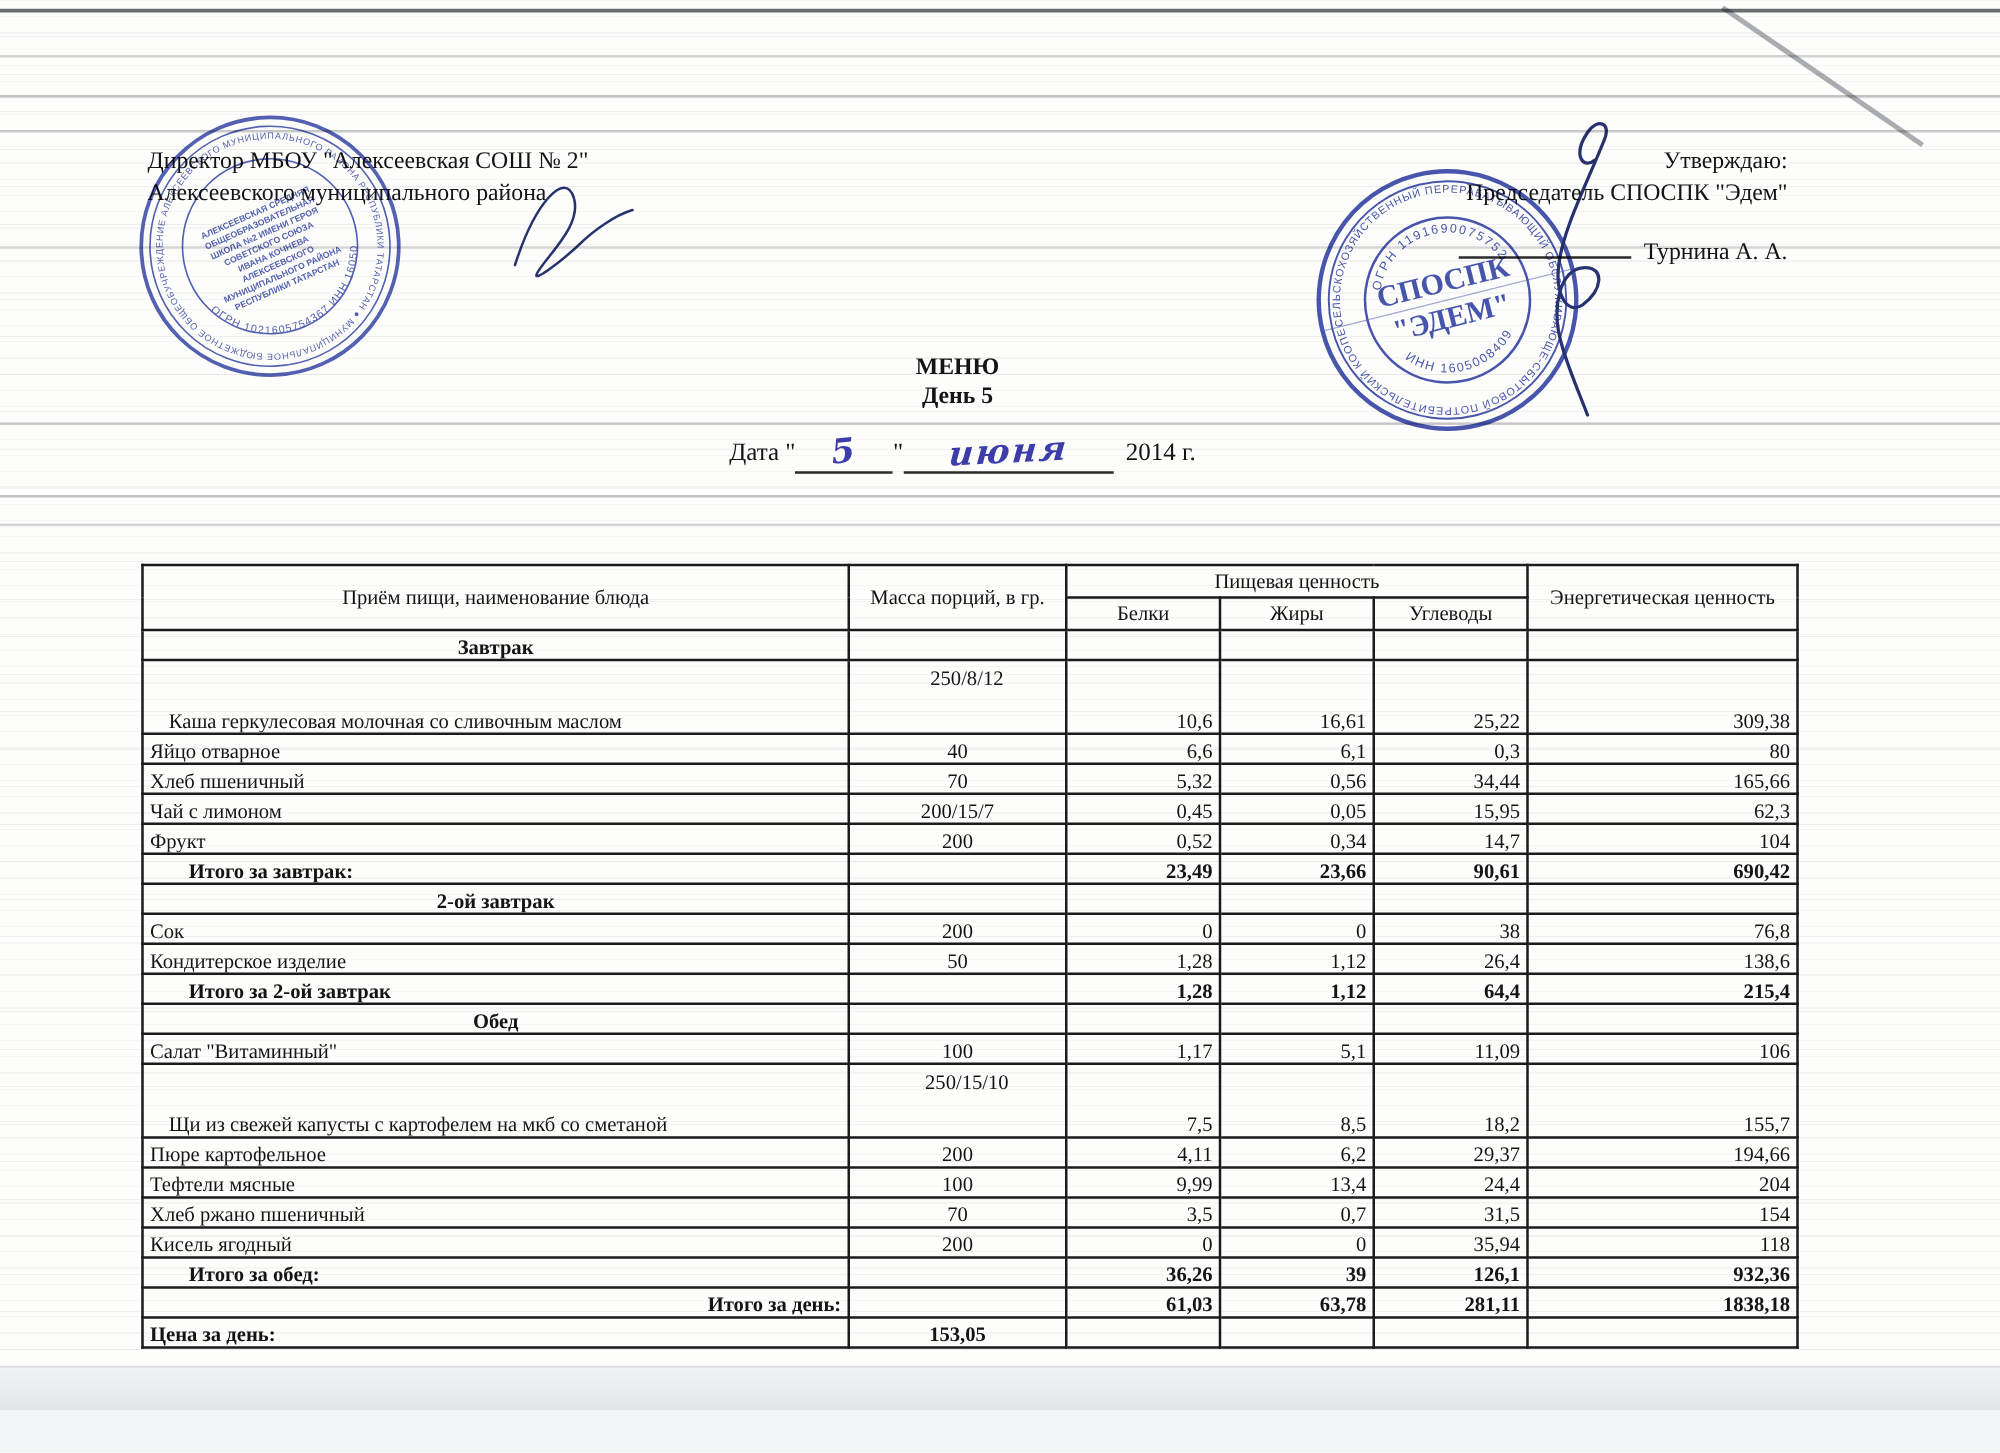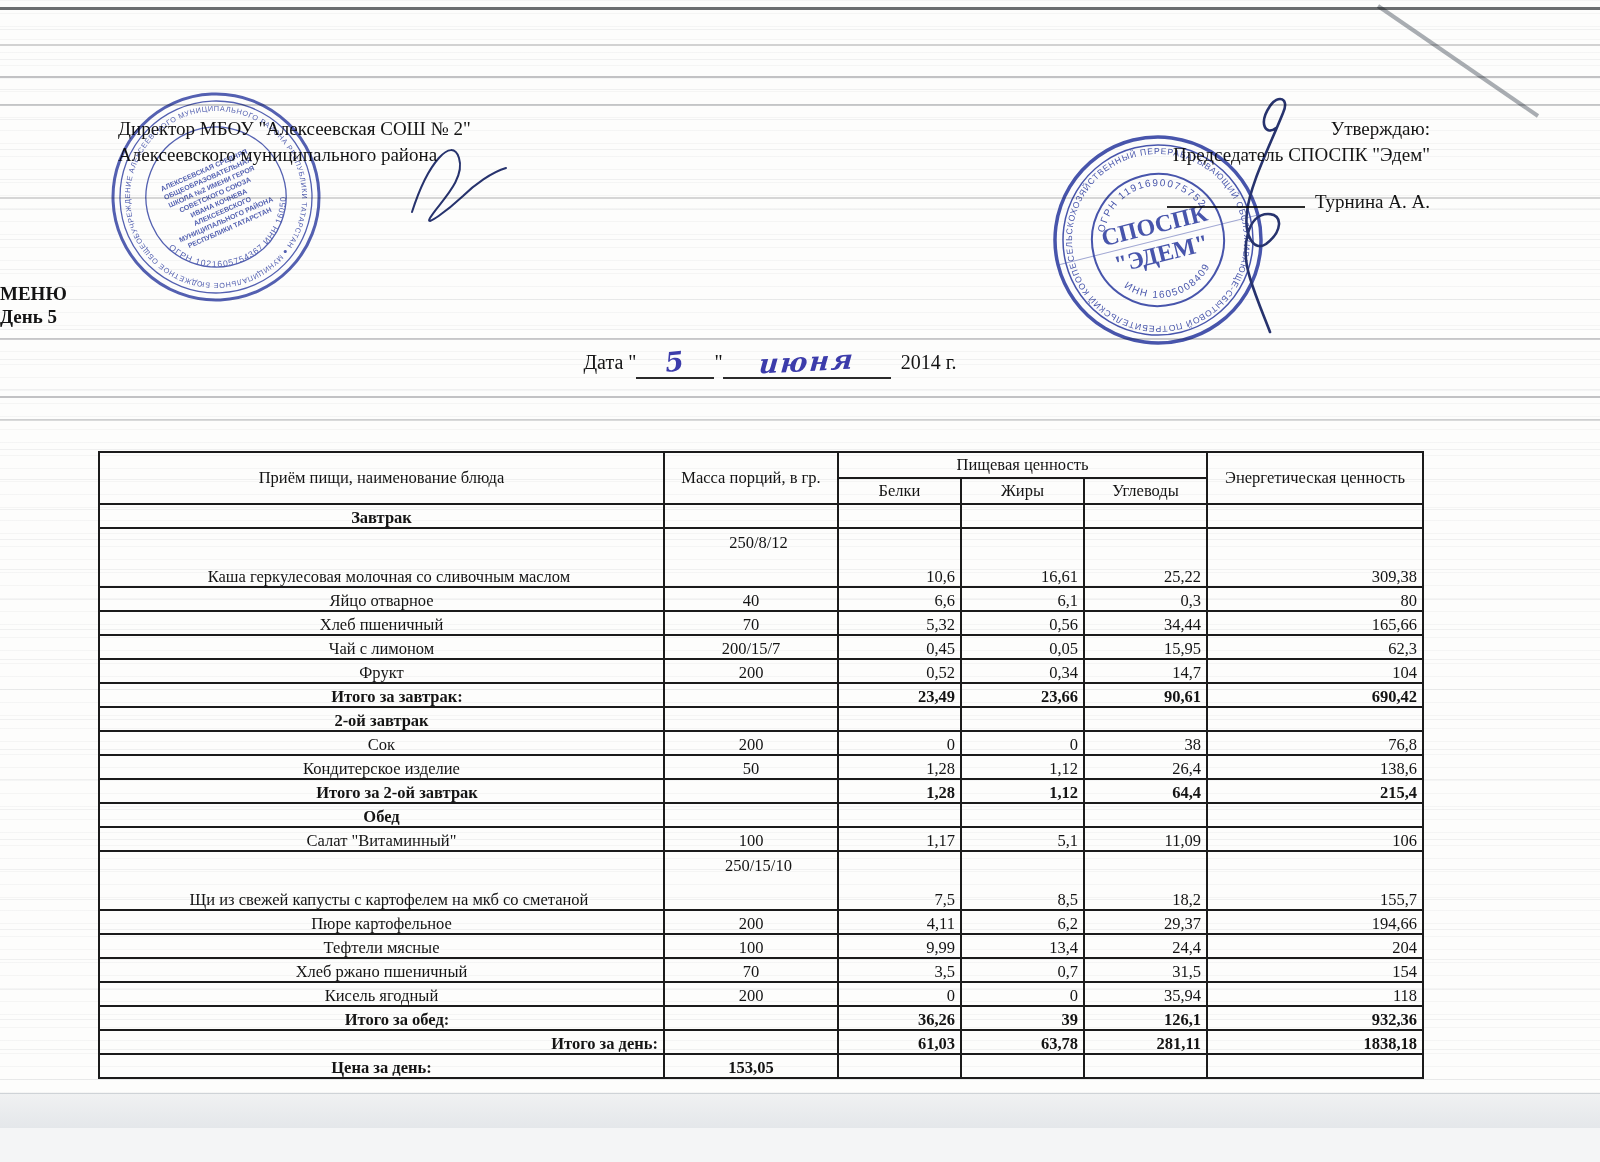--- a/index.html
+++ b/index.html
@@ -23,41 +23,41 @@
   }
   
   #approve-left{position:absolute;left:118px;top:116px;font-size:19px;line-height:26px;white-space:nowrap;}
   #approve-right{position:absolute;left:1000px;top:116px;width:430px;text-align:right;font-size:19px;line-height:26px;white-space:nowrap;}
   .sig-row{margin-top:0;}
   .sig-line{display:inline-block;border-bottom:2px solid #2b2b2b;height:1px;vertical-align:baseline;}
   #approve-left .sig-line{width:205px;margin-right:8px;}
   #approve-right .sig-row{margin-top:21px;}
   #approve-right .sig-line{width:138px;margin-right:10px;}
   
-  #title-block{position:absolute;left:0;top:282px;width:1532px;text-align:left;font-weight:bold;font-size:19px;line-height:23px;}
+  #title-block{position:absolute;left:0;top:282px;width:1532px;text-align:center;font-weight:bold;font-size:19px;line-height:23px;}
   #date-block{position:absolute;left:0;top:344px;width:1540px;text-align:center;font-size:20px;}
   .hw{
     color:var(--ink-blue,#3c3cab);font-style:italic;font-family:"DejaVu Serif",serif;
     font-size:27px;letter-spacing:2px;font-weight:bold;
   }
   .u-day{display:inline-block;width:78px;border-bottom:2px solid #2b2b2b;transform:translateY(2px);}
   .u-day span{display:inline-block;transform:rotate(-6deg);}
   .u-month{display:inline-block;width:168px;border-bottom:2px solid #2b2b2b;transform:translateY(2px);}
   .u-month span{display:inline-block;transform:rotate(-3deg) skewX(-8deg);}
   
-  #menu-table-wrap{position:absolute;left:98px;top:451px;width:1324px;}
+  #menu-table-wrap{position:absolute;left:113px;top:451px;width:1324px;}
   table{border-collapse:collapse;table-layout:fixed;width:1324px;font-size:16.5px;}
   th,td{border:2px solid #1b1b1b;padding:0 5px;overflow:hidden;}
   thead th{
     font-weight:normal;text-align:center;vertical-align:middle;
     white-space:normal;height:24px;line-height:18px;
   }
   tbody td{vertical-align:bottom;white-space:nowrap;height:22px;line-height:19px;}
   tr.tall td{height:53px;padding-left:20px;}
-  td.c-name{text-align:center;}
+  td.c-name{text-align:left;}
   td.c-mass{text-align:center;}
   td.c-num{text-align:right;}
   tr.tall td.c-mass{vertical-align:top;padding-top:4px;}
   tr.section td.c-name{text-align:center;font-weight:bold;}
   tr.total td{font-weight:bold;padding-left:36px;}
   tr.total-day td{font-weight:bold;}
   tr.total-day td.c-name{text-align:right;}
   tr.price td{font-weight:bold;}
   
   #overlay{position:absolute;left:0;top:0;width:1600px;height:1162px;pointer-events:none;mix-blend-mode:multiply;}

